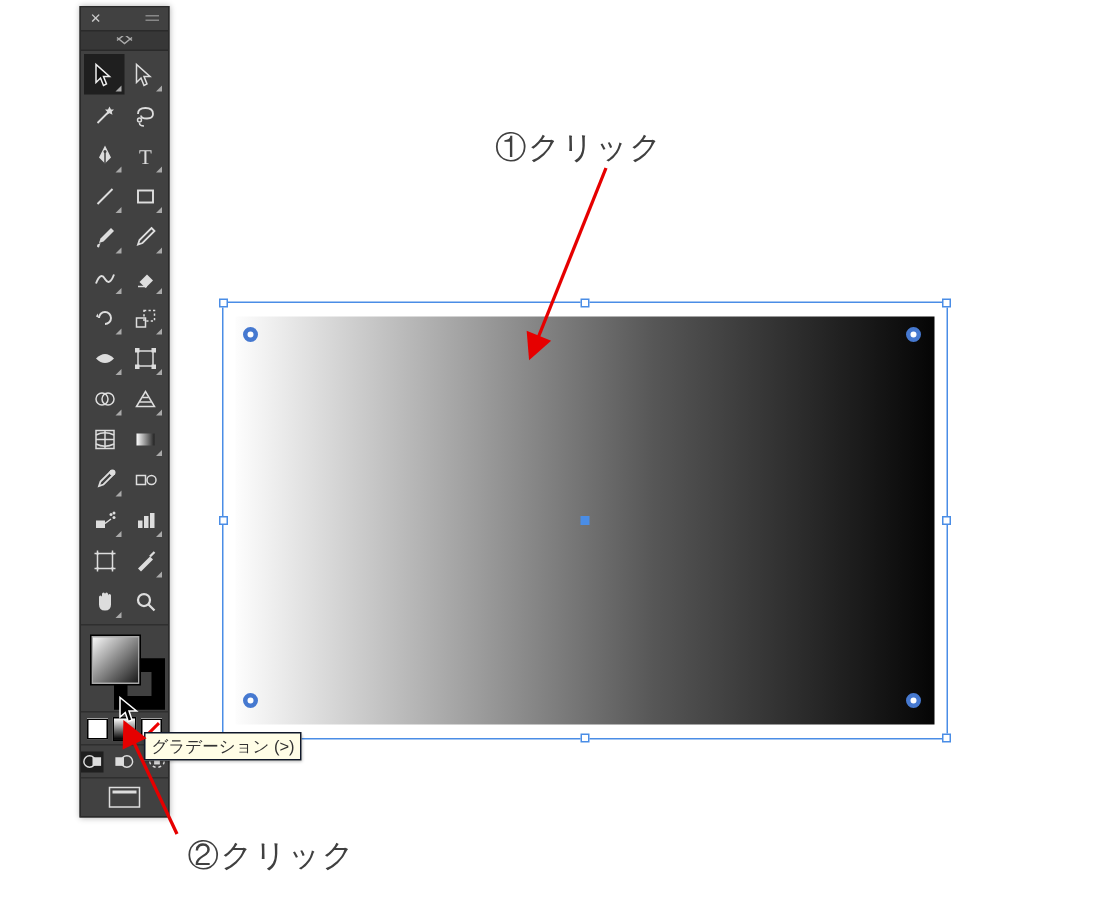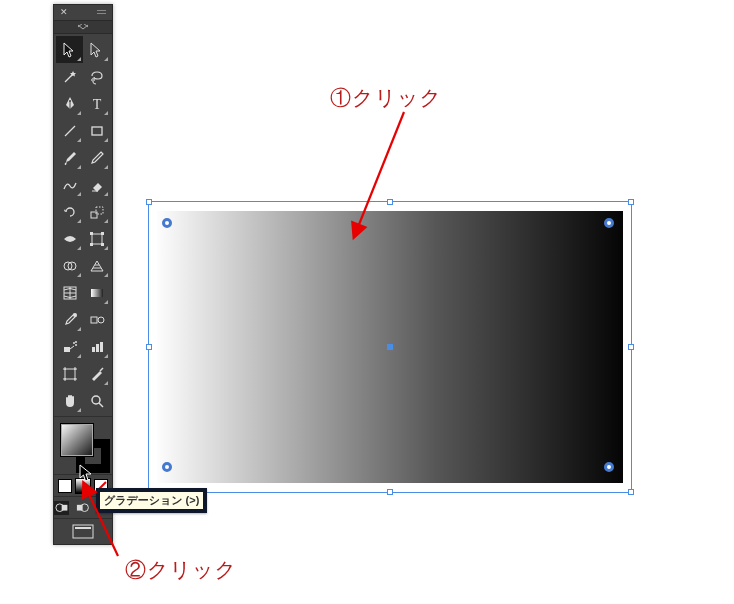--- a/index.html
+++ b/index.html
@@ -209,40 +209,39 @@
       position:absolute;
       width:10px; height:10px;
       border-radius:50%;
       background:#fff;
       border:3px solid #4679d0;
     }
 
     
     .annot-label{
       position:absolute;
-      color:#b91c1c;
+      color:#404040;
       font-size:21px;
       letter-spacing:1px;
     }
 
     .arrow-svg{
       position:absolute;
       pointer-events:none;
     }
 
     .tooltip{
       position:absolute;
       background:#fffde6;
-      border:4px solid #0f172a;
+      border:1px solid #0f172a;
       padding:1px 4px;
       font-size:11px;
       color:#333;
       white-space:nowrap;
       box-shadow:0 1px 2px rgba(0,0,0,.3);
-      font-weight:bold;
     }
     .cursor-svg{
       position:absolute;
     }
   </style>
 </head>
 <body>
 
 <div class="object"></div>
 

